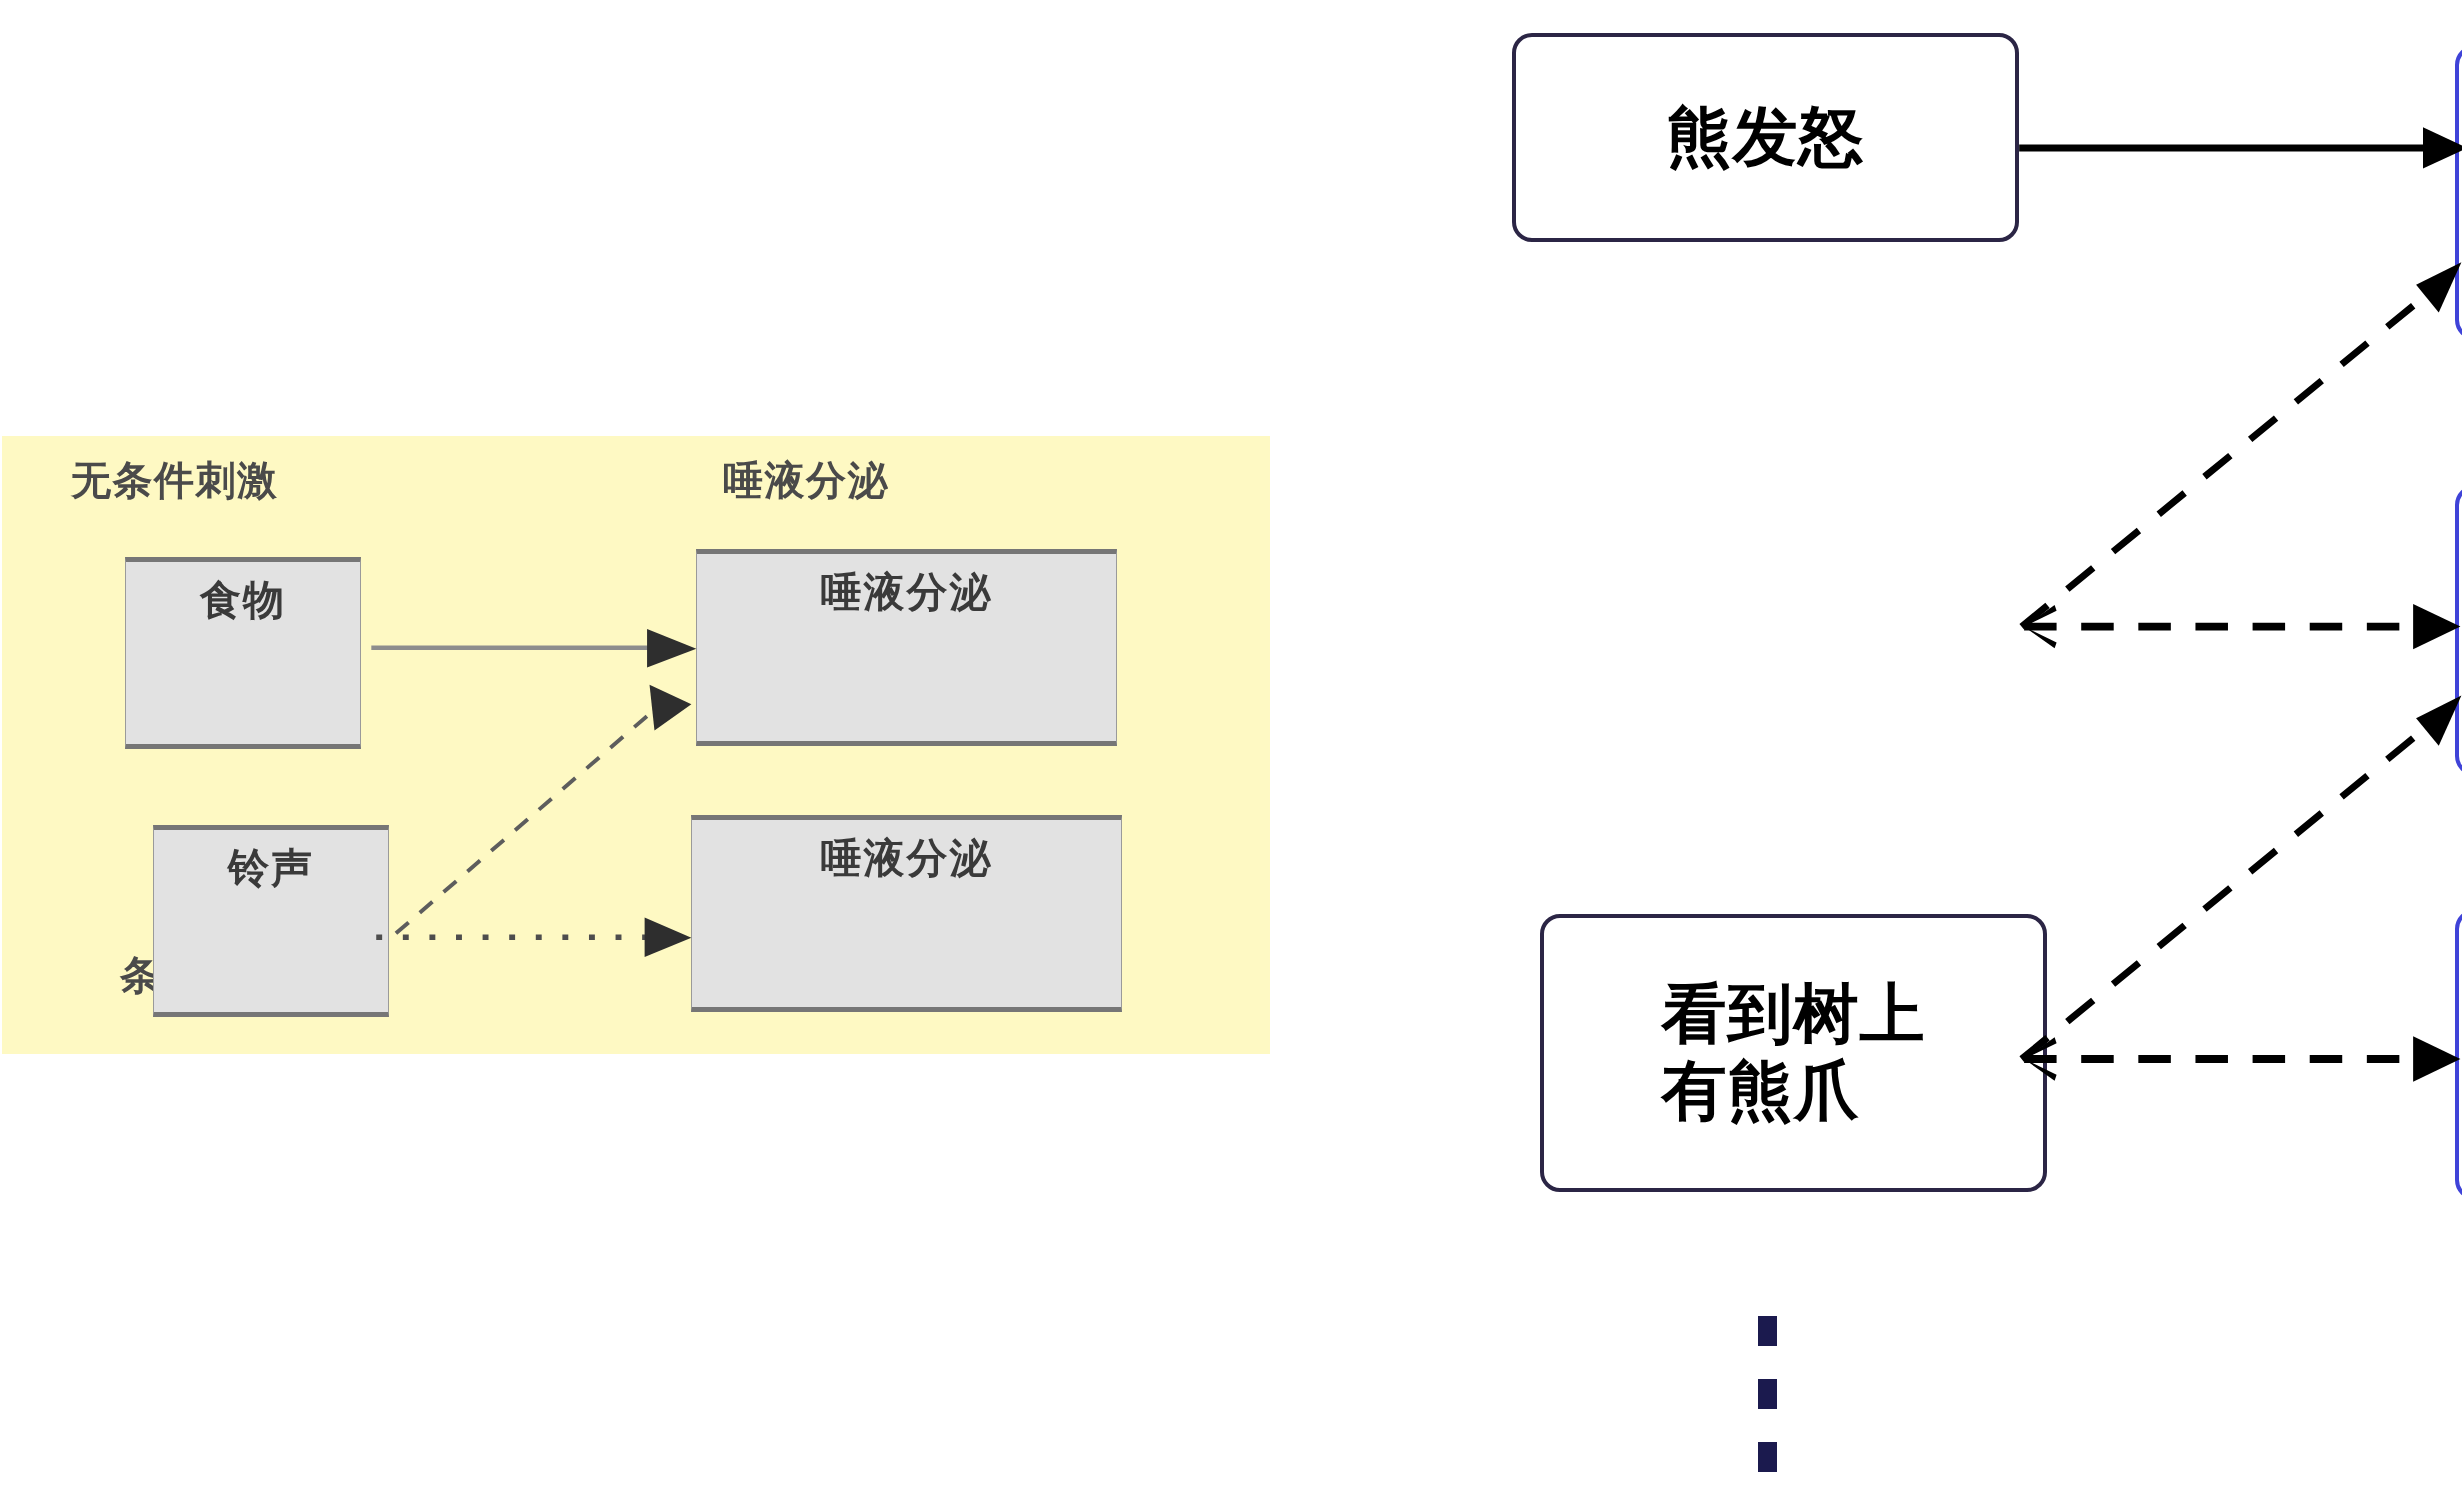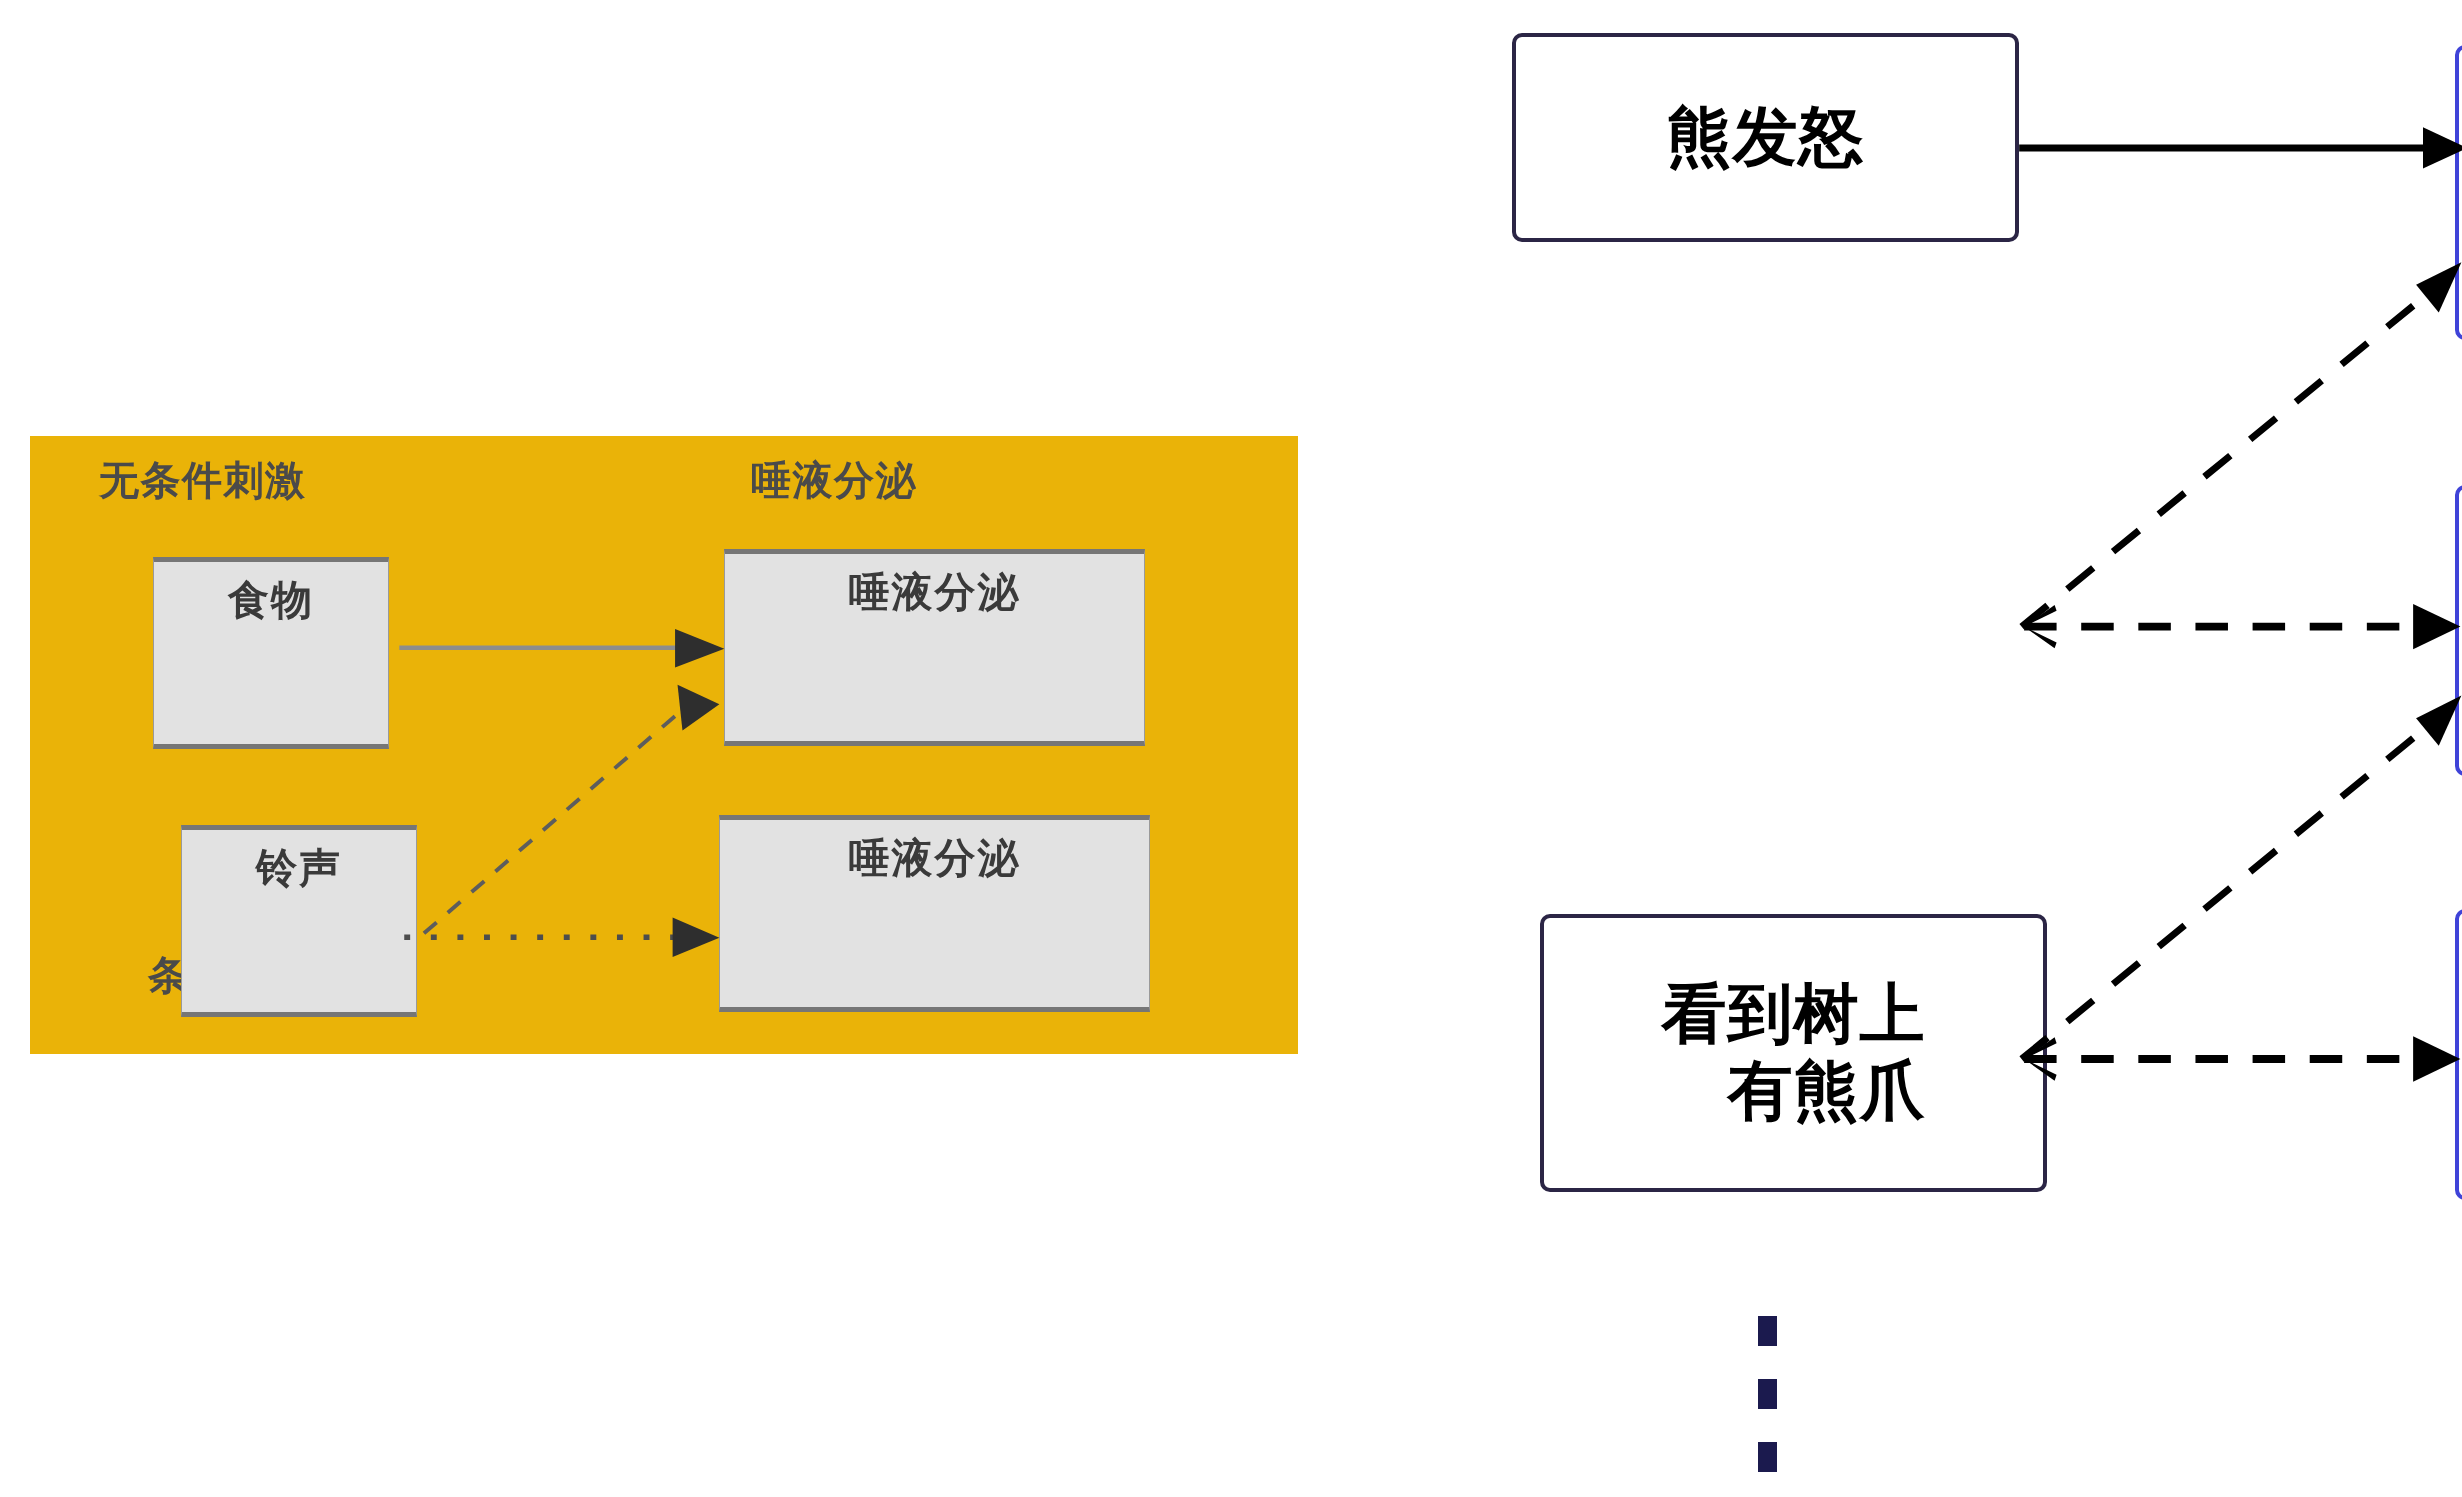--- a/index.html
+++ b/index.html
@@ -12,25 +12,25 @@
     width: 3306px;
     height: 1498px;
     background: #ffffff;
     overflow: hidden;
     font-family: "Liberation Sans", "DejaVu Sans", sans-serif;
   }
 
   
   #cc-panel {
     position: absolute;
-    left: 30px;
+    left: 2px;
     top: 436px;
     width: 1268px;
     height: 618px;
-    background: #eab308;
+    background: #fef9c3;
   }
   .cc-caption {
     position: absolute;
     color: #4a4a4a;
     font-size: 40px;
     font-weight: 700;
     font-family: "DejaVu Sans", "Liberation Sans", sans-serif;
     letter-spacing: 1.5px;
     white-space: nowrap;
   }
@@ -63,26 +63,26 @@
   #cc-box-bell  { left: 123px;  top: 389px; width: 236px; height: 192px; margin-left: 28px; }
   #cc-box-sal1  { left: 694px; top: 113px; width: 421px; height: 197px; }
   #cc-box-sal2  { left: 689px; top: 379px; width: 431px; height: 197px; }
 
   #cc-svg { position: absolute; left: 0; top: 0; width: 1268px; height: 618px; }
 
   
   .rl-box {
     position: absolute;
     background: #ffffff;
-    border-radius: 10px;
+    border-radius: 20px;
     box-sizing: border-box;
     display: flex;
     align-items: center;
     justify-content: center;
-    text-align: right;
+    text-align: left;
   }
   .rl-box.navy { border: 4.4px solid #2b2545; }
   .rl-box.blue { border: 4.4px solid #3f43d8; }
 
   .rl-label-cn {
     font-size: 65px;
     font-weight: 700;
     color: #000000;
     font-family: "DejaVu Sans", "Liberation Sans", sans-serif;
     line-height: 1.18;

